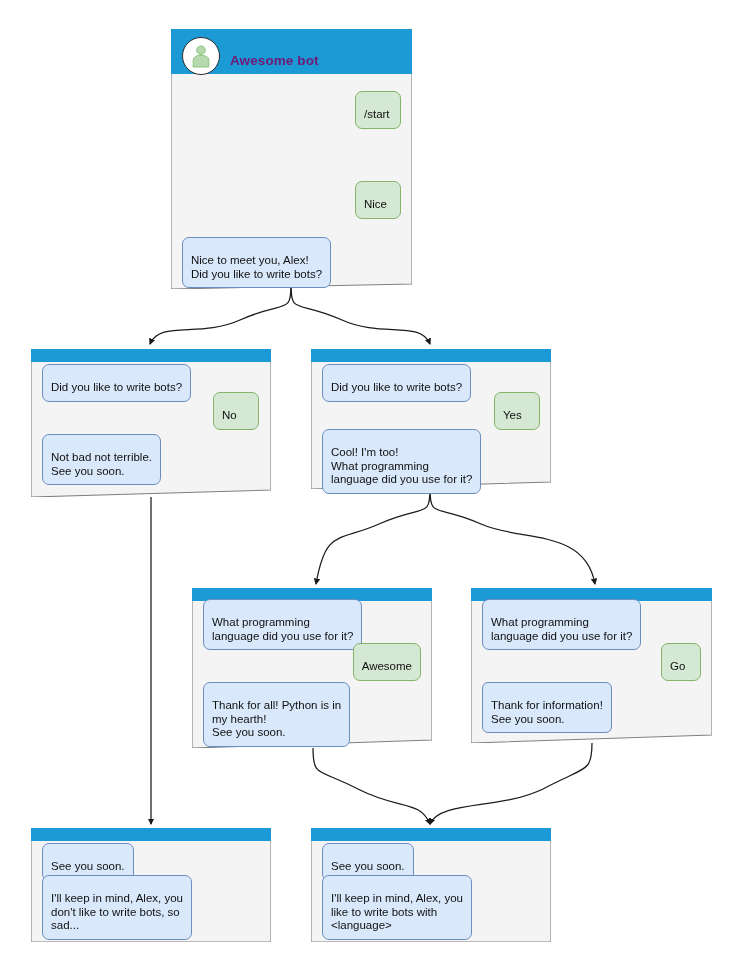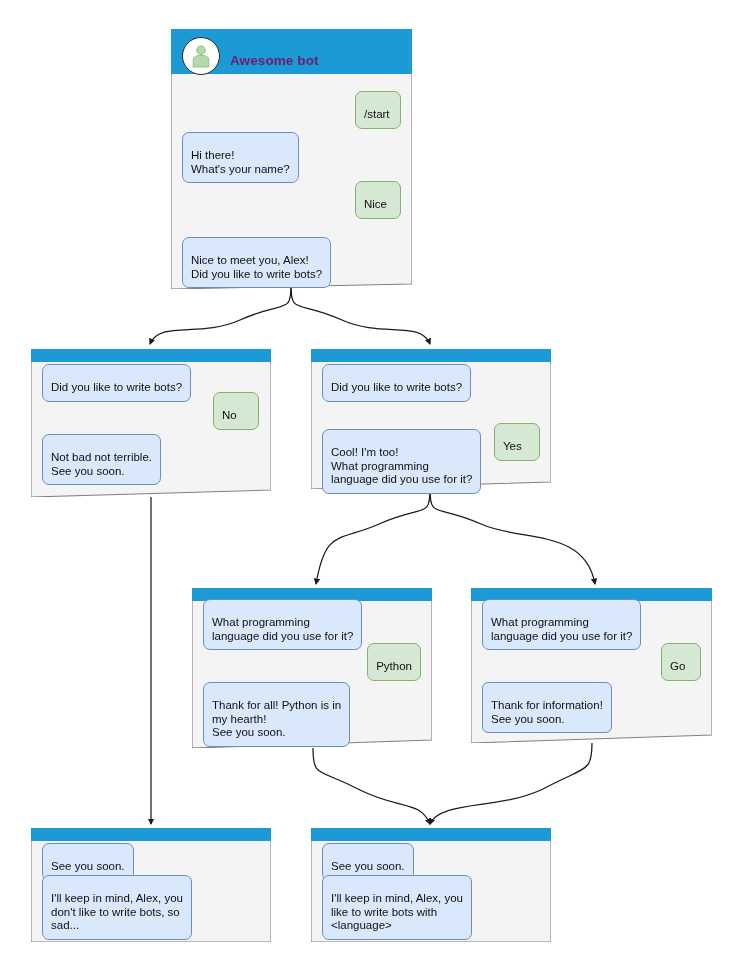--- a/index.html
+++ b/index.html
@@ -140,22 +140,20 @@
       <div class="avatar">
         <svg width="22" height="24" viewBox="0 0 22 24">
           <circle cx="11" cy="6.2" r="4.3" fill="#b5d9ac" stroke="#8cc47f" stroke-width="1"></circle>
           <path d="M 3.2 23 L 3.2 16.5 C 3.2 12.4 6.6 11.4 11 11.4 C 15.4 11.4 18.8 12.4 18.8 16.5 L 18.8 23 Z" fill="#b5d9ac" stroke="#8cc47f" stroke-width="1"></path>
         </svg>
       </div>
       <div class="bot-title">Awesome bot</div>
 
       <div class="bubble user" style="left:349px; top:0; width:auto; position:absolute; left:auto; right:11px; top:62px; min-width:46px;">/start</div>
 
-      <div class="bubble bot" style="top:103px;">Hi there!
-What's your name?</div>
 
       <div class="bubble user" style="right:11px; top:152px; min-width:46px;">Nice</div>
 
       <div class="bubble bot" style="top:208px;">Nice to meet you, Alex!
 Did you like to write bots?</div>
     </div>
   </div>
 
   <div class="card" style="left:31px; top:349px; width:240px; height:148px;">
     <svg class="card-shape" viewBox="0 0 240 148" preserveAspectRatio="none">
@@ -175,39 +173,39 @@
 
   <div class="card" style="left:311px; top:349px; width:240px; height:140px;">
     <svg class="card-shape" viewBox="0 0 240 140" preserveAspectRatio="none">
       <polygon points="0,0 240,0 240,133 0,140" fill="#f4f4f4" stroke="#808080" stroke-width="1.1"></polygon>
     </svg>
     <div class="card-inner">
       <div class="card-header short"></div>
 
       <div class="bubble bot" style="top:15px;">Did you like to write bots?</div>
 
-      <div class="bubble user" style="right:11px; top:43px; min-width:46px;margin-top:31px;">Yes</div>
+      <div class="bubble user" style="right:11px; top:43px; min-width:46px;">Yes</div>
 
       <div class="bubble bot" style="top:80px;">Cool! I'm too!
 What programming
 language did you use for it?</div>
     </div>
   </div>
 
   <div class="card" style="left:192px; top:588px; width:240px; height:160px;">
     <svg class="card-shape" viewBox="0 0 240 160" preserveAspectRatio="none">
       <polygon points="0,0 240,0 240,152 0,160" fill="#f4f4f4" stroke="#808080" stroke-width="1.1"></polygon>
     </svg>
     <div class="card-inner">
       <div class="card-header short"></div>
 
       <div class="bubble bot" style="top:11px;">What programming
 language did you use for it?</div>
 
-      <div class="bubble user" style="right:11px; top:55px; min-width:46px;">Python</div>
+      <div class="bubble user" style="right:11px; top:55px; min-width:46px;">Awesome</div>
 
       <div class="bubble bot" style="top:94px;">Thank for all! Python is in
 my hearth!
 See you soon.</div>
     </div>
   </div>
 
   <div class="card" style="left:471px; top:588px; width:241px; height:155px;">
     <svg class="card-shape" viewBox="0 0 241 155" preserveAspectRatio="none">
       <polygon points="0,0 241,0 241,147 0,155" fill="#f4f4f4" stroke="#808080" stroke-width="1.1"></polygon>

